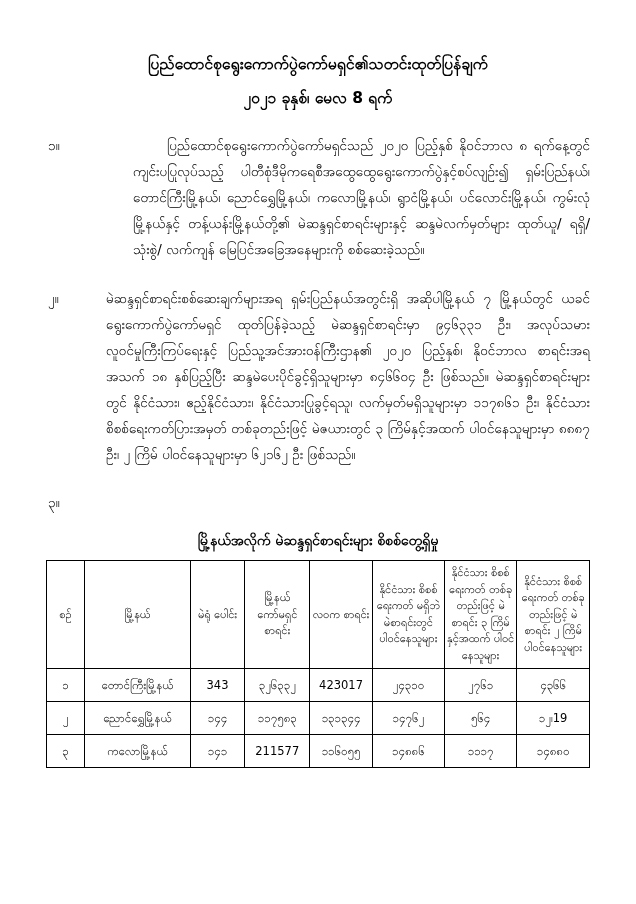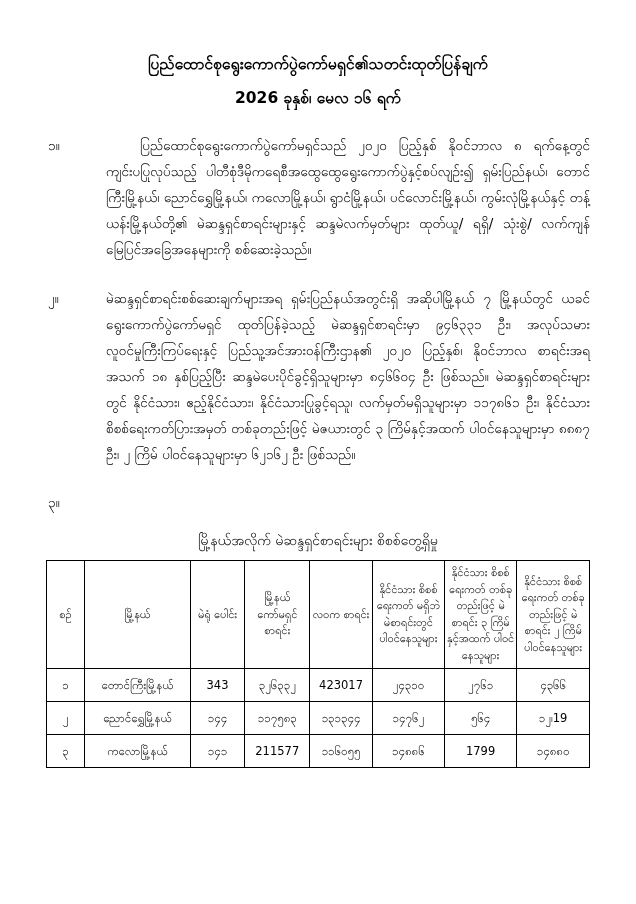--- a/index.html
+++ b/index.html
@@ -49,25 +49,26 @@
     padding-left: 2px;
   }
   .para-body {
     flex: 1 1 auto;
     text-align: justify;
     text-justify: inter-word;
     text-align-last: left;
   }
   .para-body.indent-first {
     text-indent: 34px;
+    margin-left: 27px;
   }
   .table-title {
     text-align: center;
     font-size: 14px;
-    font-weight: normal;
+    font-weight: bold;
     margin-top: 16px;
     margin-bottom: 8px;
   }
   table.data {
     border-collapse: collapse;
     width: 100%;
     font-size: 11.5px;
     table-layout: fixed;
   }
   table.data th, table.data td {
@@ -96,21 +97,21 @@
   .col-6 { width: 13.3%; }
   .col-7 { width: 13.4%; }
 </style>
 </head>
 <body>
 
 <div class="page">
 
   <div class="title-block">
     <div class="doc-title">ပြည်ထောင်စုရွေးကောက်ပွဲကော်မရှင်၏သတင်းထုတ်ပြန်ချက်</div>
-    <div class="doc-subtitle">2026 ခုနှစ်၊ မေလ ၁၆ ရက်</div>
+    <div class="doc-subtitle">၂၀၂၁ ခုနှစ်၊ မေလ 8 ရက်</div>
   </div>
 
   <div class="para">
     <div class="para-num">၁။</div>
     <div class="para-body indent-first">ပြည်ထောင်စုရွေးကောက်ပွဲကော်မရှင်သည် ၂၀၂၀ ပြည့်နှစ် နိုဝင်ဘာလ ၈ ရက်နေ့တွင် ကျင်းပပြုလုပ်သည့်  ပါတီစုံဒီမိုကရေစီအထွေထွေရွေးကောက်ပွဲနှင့်စပ်လျဉ်း၍  ရှမ်းပြည်နယ်၊ တောင်ကြီးမြို့နယ်၊ ညောင်ရွှေမြို့နယ်၊ ကလောမြို့နယ်၊ ရွာငံမြို့နယ်၊ ပင်လောင်းမြို့နယ်၊ ကွမ်းလုံမြို့နယ်နှင့် တန့်ယန်းမြို့နယ်တို့၏ မဲဆန္ဒရှင်စာရင်းများနှင့် ဆန္ဒမဲလက်မှတ်များ ထုတ်ယူ/ ရရှိ/ သုံးစွဲ/ လက်ကျန် မြေပြင်အခြေအနေများကို စစ်ဆေးခဲ့သည်။</div>
   </div>
 
   <div class="para">
     <div class="para-num">၂။</div>
     <div class="para-body">မဲဆန္ဒရှင်စာရင်းစစ်ဆေးချက်များအရ ရှမ်းပြည်နယ်အတွင်းရှိ အဆိုပါမြို့နယ် ၇ မြို့နယ်တွင် ယခင် ရွေးကောက်ပွဲကော်မရှင် ထုတ်ပြန်ခဲ့သည့် မဲဆန္ဒရှင်စာရင်းမှာ ၉၄၆၃၃၁ ဦး၊ အလုပ်သမား လူဝင်မှုကြီးကြပ်ရေးနှင့် ပြည်သူ့အင်အားဝန်ကြီးဌာန၏ ၂၀၂၀ ပြည့်နှစ်၊ နိုဝင်ဘာလ စာရင်းအရ အသက် ၁၈ နှစ်ပြည့်ပြီး ဆန္ဒမဲပေးပိုင်ခွင့်ရှိသူများမှာ ၈၄၆၆၀၄ ဦး ဖြစ်သည်။ မဲဆန္ဒရှင်စာရင်းများတွင် နိုင်ငံသား၊ ဧည့်နိုင်ငံသား၊ နိုင်ငံသားပြုခွင့်ရသူ၊ လက်မှတ်မရှိသူများမှာ ၁၁၇၈၆၁ ဦး၊ နိုင်ငံသား စိစစ်ရေးကတ်ပြားအမှတ် တစ်ခုတည်းဖြင့် မဲဇယားတွင် ၃ ကြိမ်နှင့်အထက် ပါဝင်နေသူများမှာ ၈၈၈၇ ဦး၊ ၂ ကြိမ် ပါဝင်နေသူများမှာ ၆၂၁၆၂ ဦး ဖြစ်သည်။</div>
@@ -166,19 +167,19 @@
         <td>၅၆၄</td>
         <td>၁၂၊19</td>
       </tr>
       <tr>
         <td>၃</td>
         <td>ကလောမြို့နယ်</td>
         <td>၁၄၁</td>
         <td>211577</td>
         <td>၁၁၆၀၅၅</td>
         <td>၁၄၈၈၆</td>
-        <td>1799</td>
+        <td>၁၁၁၇</td>
         <td>၁၄၈၈၀</td>
       </tr>
     </tbody>
   </table>
 
 </div>
 
 </body></html>

